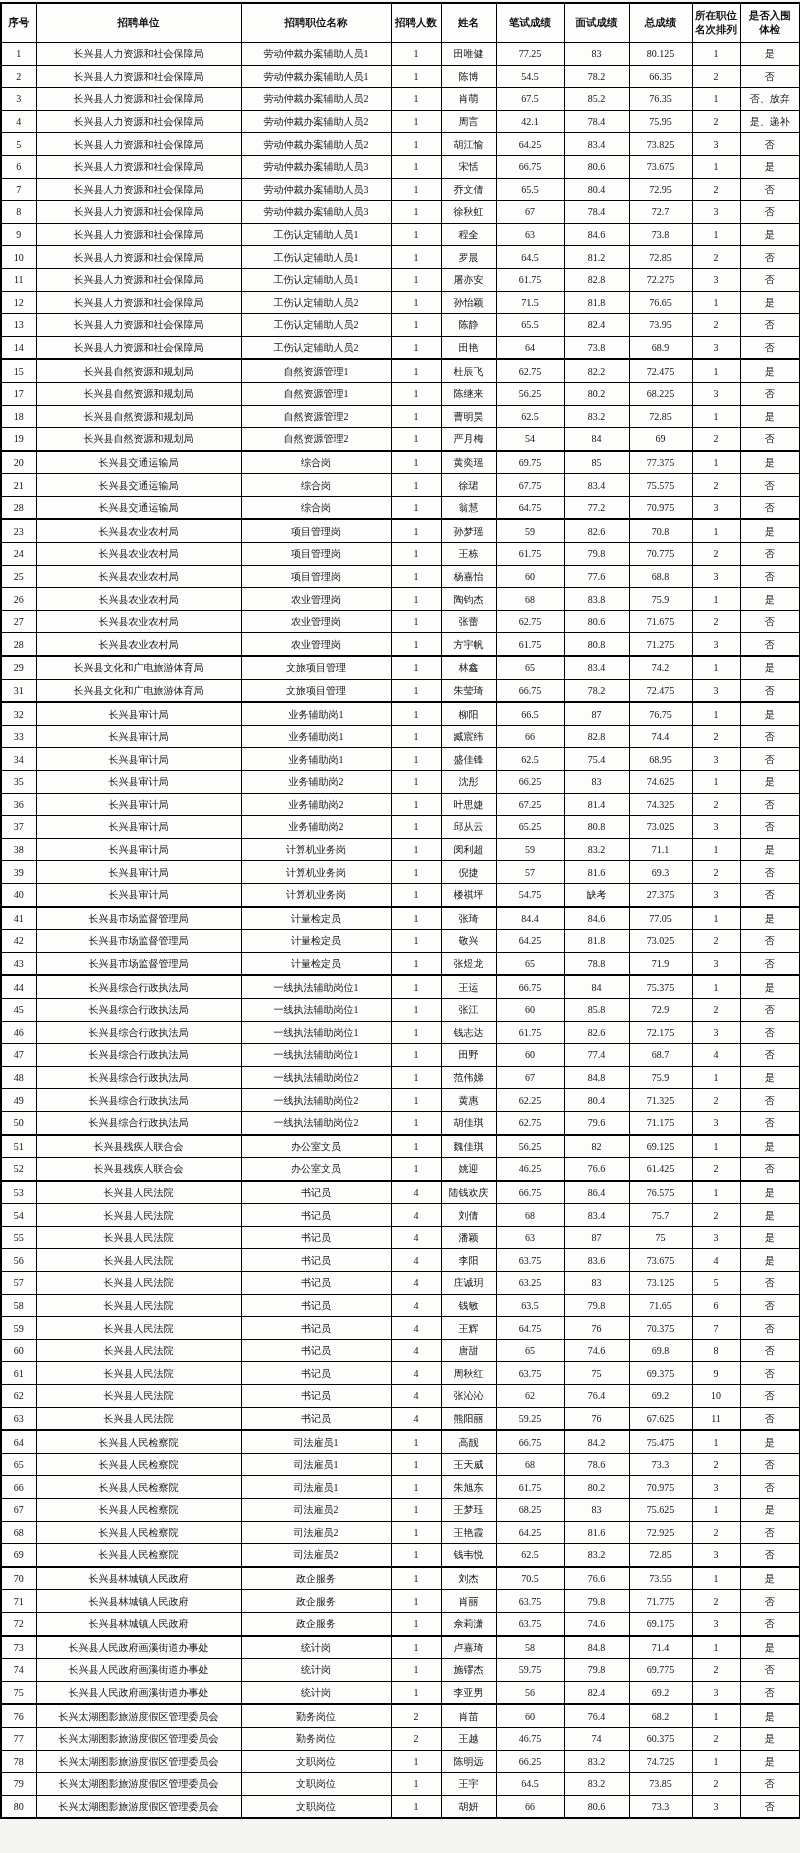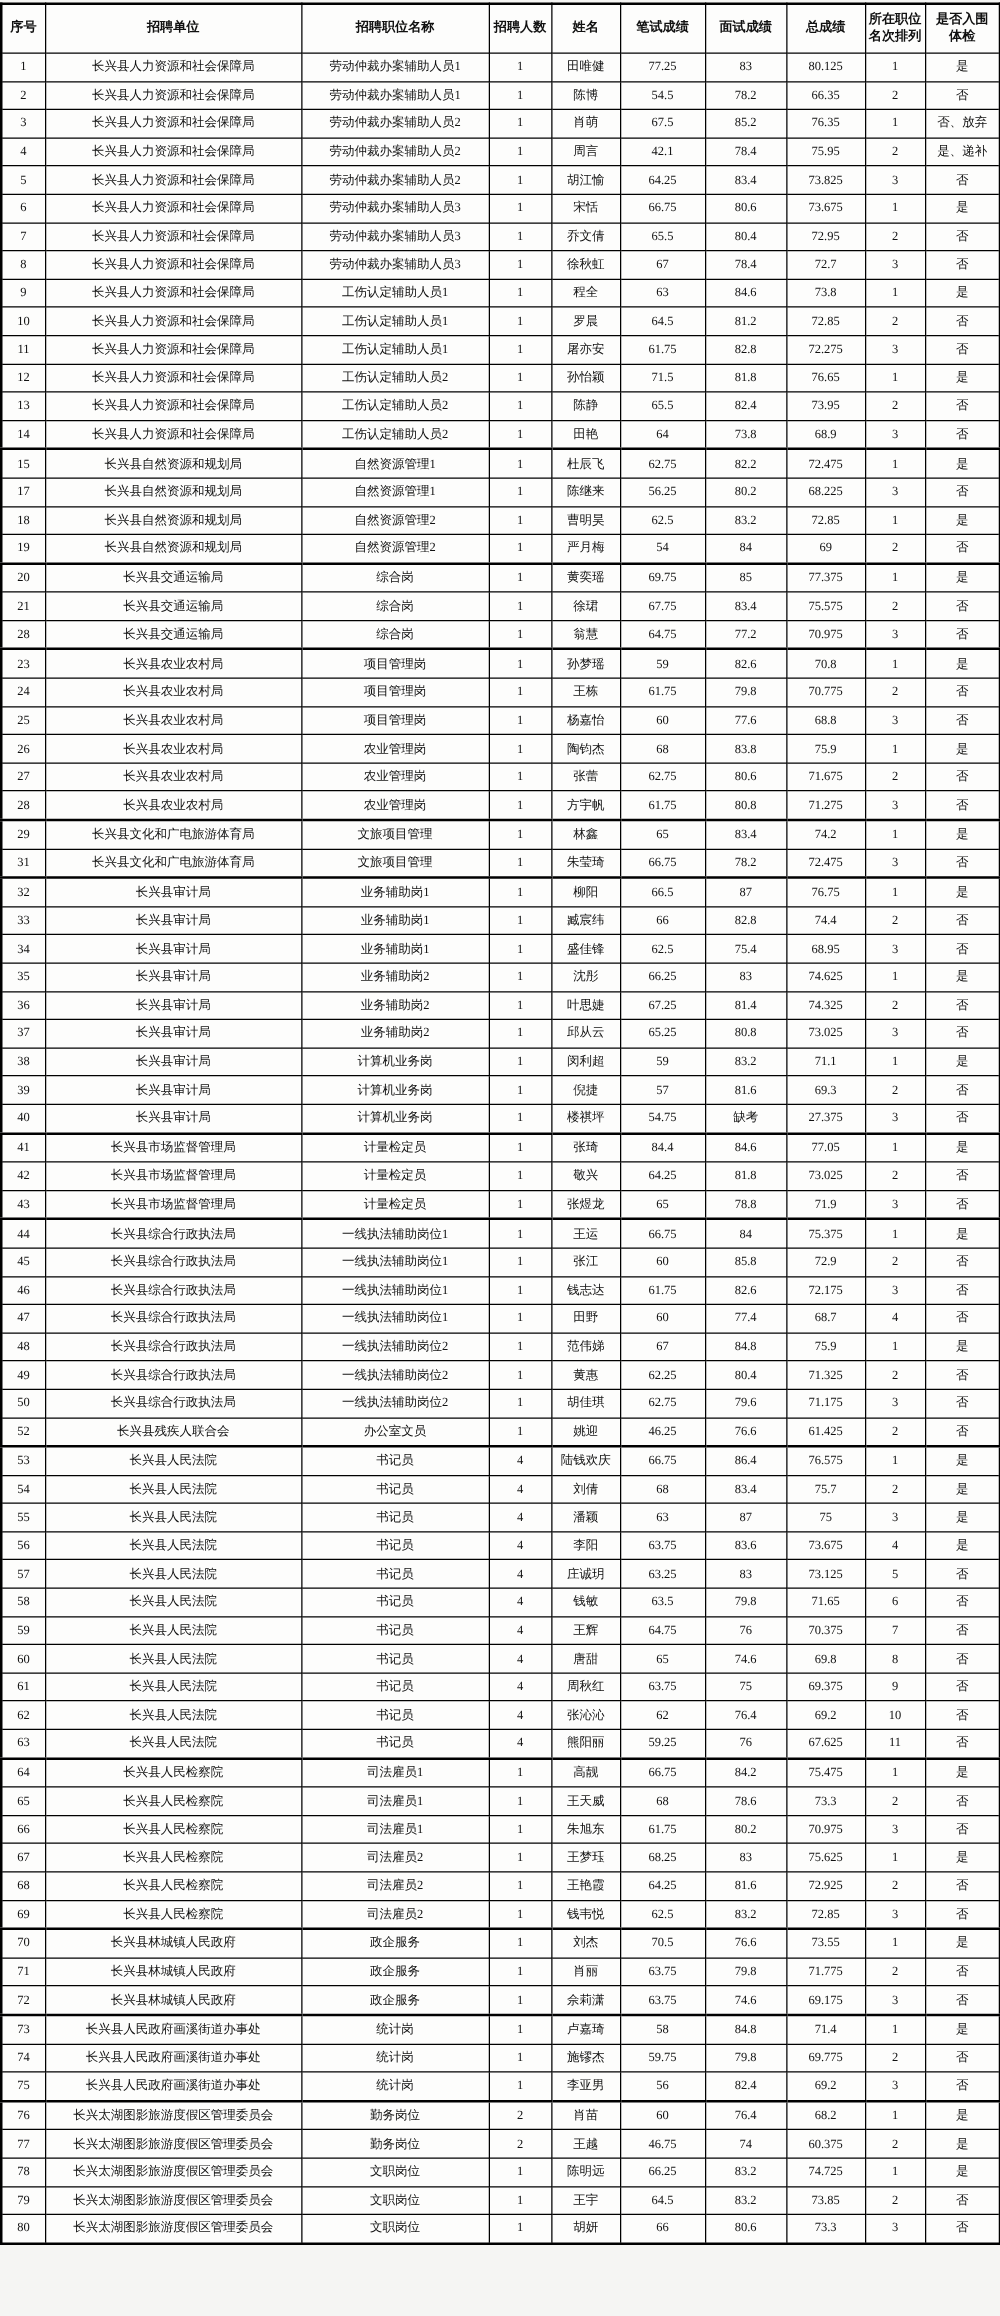--- a/index.html
+++ b/index.html
@@ -615,20 +615,32 @@
           <td>长兴县综合行政执法局</td>
           <td>一线执法辅助岗位2</td>
           <td>1</td>
           <td>胡佳琪</td>
           <td>62.75</td>
           <td>79.6</td>
           <td>71.175</td>
           <td>3</td>
           <td>否</td>
         </tr>
+        <tr class="group-start">
+          <td>51</td>
+          <td>长兴县残疾人联合会</td>
+          <td>办公室文员</td>
+          <td>1</td>
+          <td>魏佳琪</td>
+          <td>56.25</td>
+          <td>82</td>
+          <td>69.125</td>
+          <td>1</td>
+          <td>是</td>
+        </tr>
         <tr>
           <td>52</td>
           <td>长兴县残疾人联合会</td>
           <td>办公室文员</td>
           <td>1</td>
           <td>姚迎</td>
           <td>46.25</td>
           <td>76.6</td>
           <td>61.425</td>
           <td>2</td>

